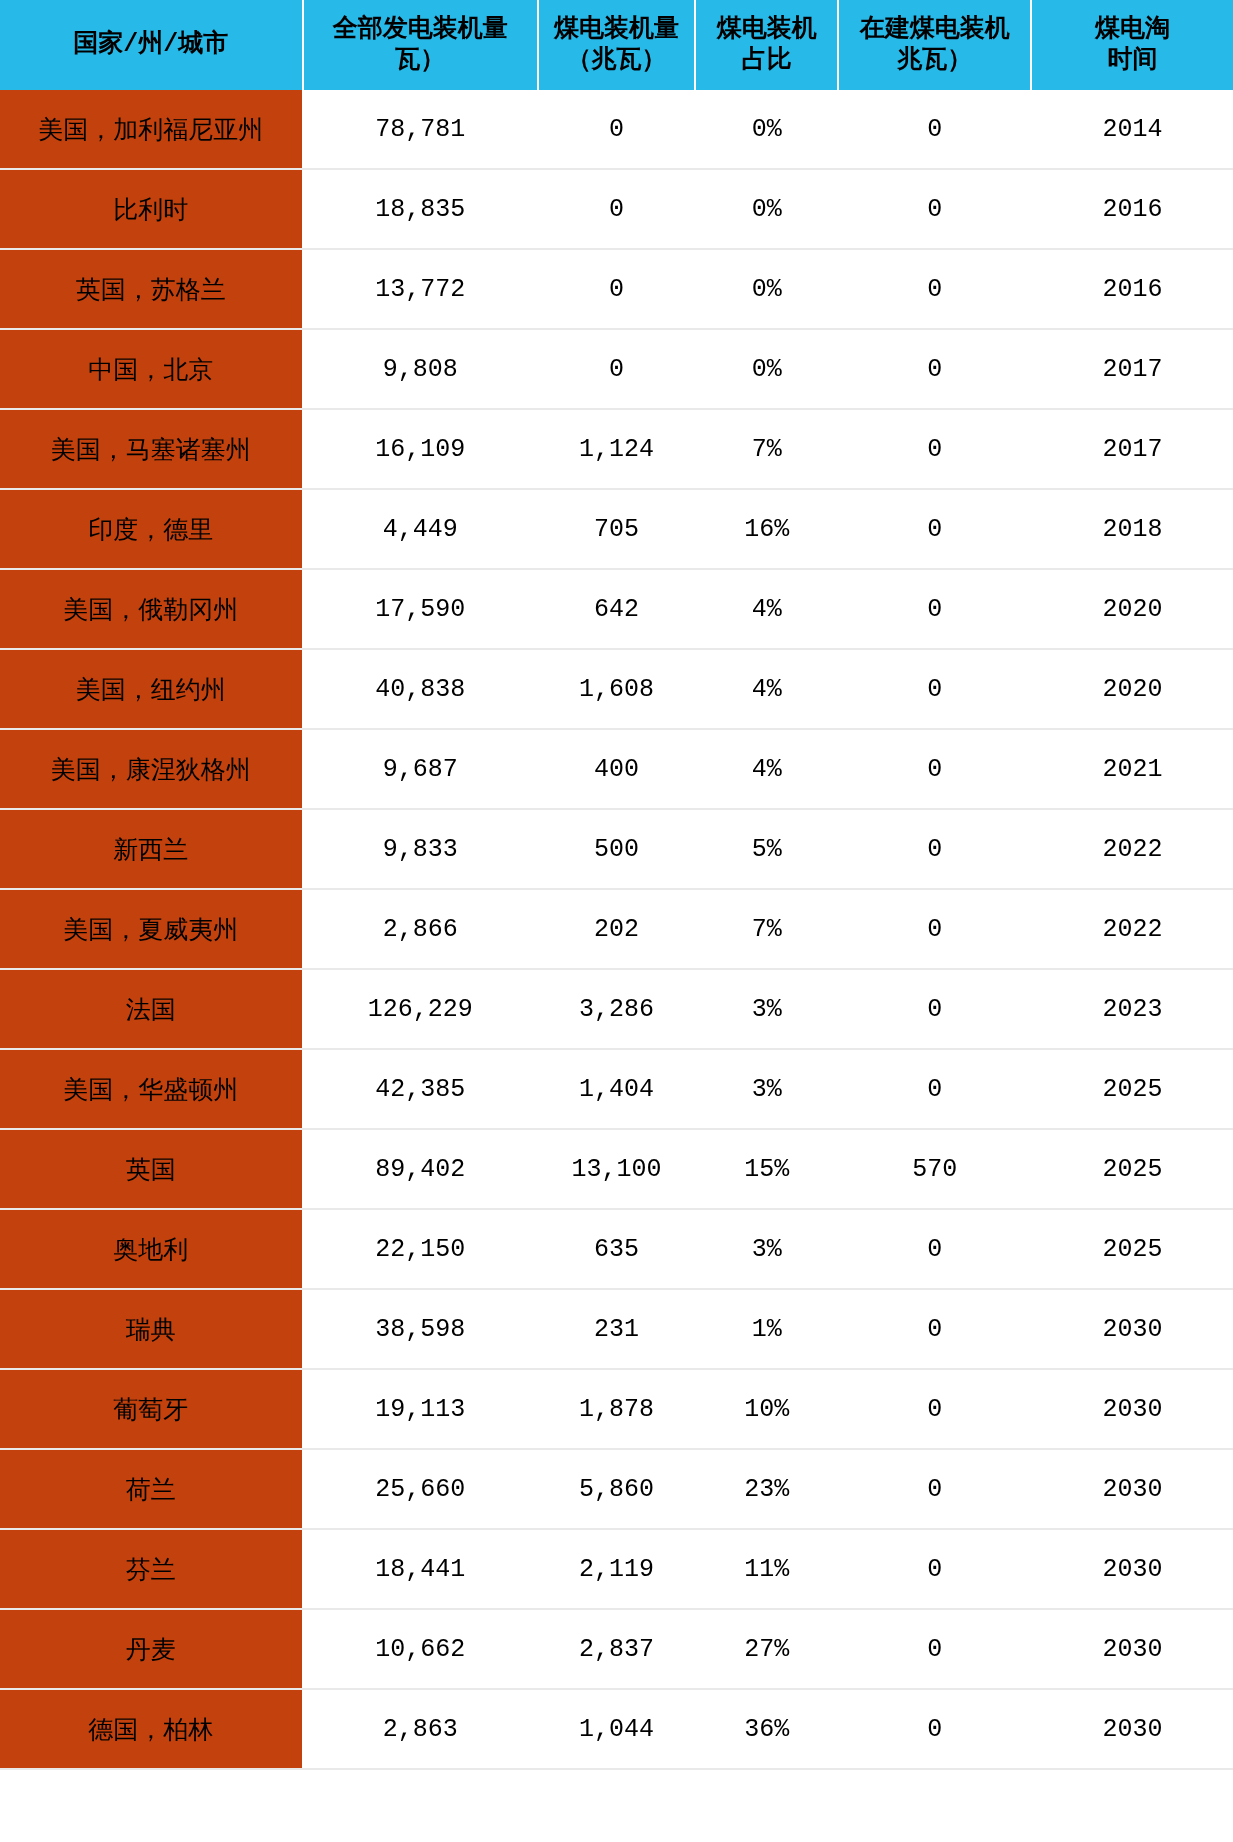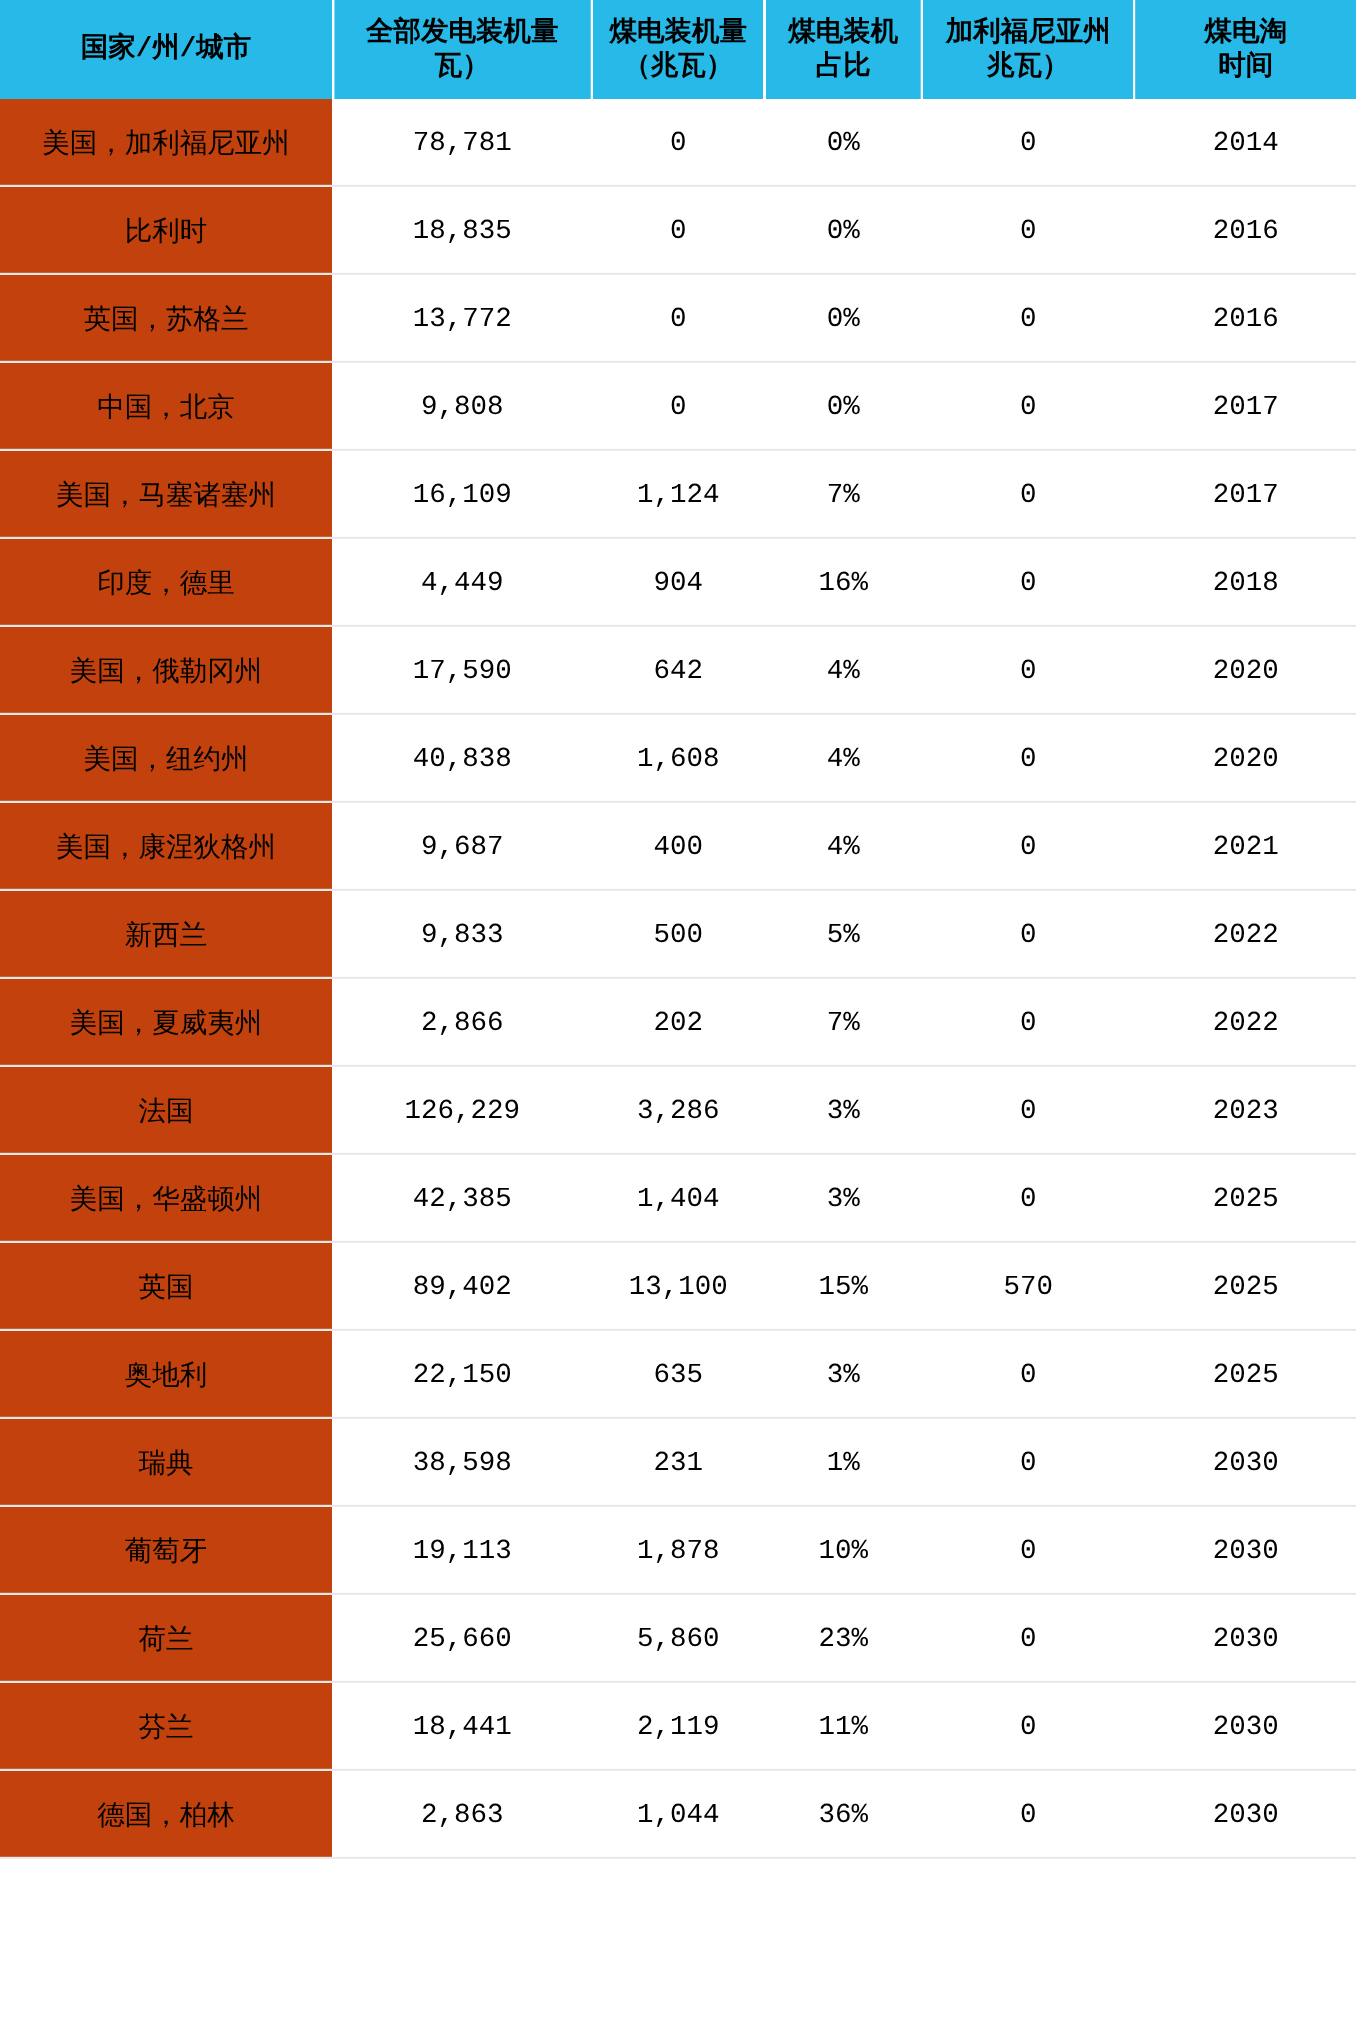--- a/index.html
+++ b/index.html
@@ -98,21 +98,21 @@
         </th>
         <th>
           <span class="hdr-line">煤电装机量</span>
           <span class="hdr-line">（兆瓦）</span>
         </th>
         <th>
           <span class="hdr-line">煤电装机</span>
           <span class="hdr-line">占比</span>
         </th>
         <th>
-          <span class="hdr-line">加利福尼亚州</span>
+          <span class="hdr-line">在建煤电装机</span>
           <span class="hdr-line">兆瓦）</span>
         </th>
         <th>
           <span class="hdr-line">煤电淘</span>
           <span class="hdr-line">时间</span>
         </th>
       </tr>
     </thead>
     <tbody>
         <tr>
@@ -151,21 +151,21 @@
           <td class="name-cell">美国，马塞诸塞州</td>
           <td class="value-cell">16,109</td>
           <td class="value-cell">1,124</td>
           <td class="value-cell">7%</td>
           <td class="value-cell">0</td>
           <td class="value-cell">2017</td>
         </tr>
         <tr>
           <td class="name-cell">印度，德里</td>
           <td class="value-cell">4,449</td>
-          <td class="value-cell">904</td>
+          <td class="value-cell">705</td>
           <td class="value-cell">16%</td>
           <td class="value-cell">0</td>
           <td class="value-cell">2018</td>
         </tr>
         <tr>
           <td class="name-cell">美国，俄勒冈州</td>
           <td class="value-cell">17,590</td>
           <td class="value-cell">642</td>
           <td class="value-cell">4%</td>
           <td class="value-cell">0</td>
@@ -261,20 +261,28 @@
         </tr>
         <tr>
           <td class="name-cell">芬兰</td>
           <td class="value-cell">18,441</td>
           <td class="value-cell">2,119</td>
           <td class="value-cell">11%</td>
           <td class="value-cell">0</td>
           <td class="value-cell">2030</td>
         </tr>
         <tr>
+          <td class="name-cell">丹麦</td>
+          <td class="value-cell">10,662</td>
+          <td class="value-cell">2,837</td>
+          <td class="value-cell">27%</td>
+          <td class="value-cell">0</td>
+          <td class="value-cell">2030</td>
+        </tr>
+        <tr>
           <td class="name-cell">德国，柏林</td>
           <td class="value-cell">2,863</td>
           <td class="value-cell">1,044</td>
           <td class="value-cell">36%</td>
           <td class="value-cell">0</td>
           <td class="value-cell">2030</td>
         </tr>
       </tbody>
   </table>
 </div>

